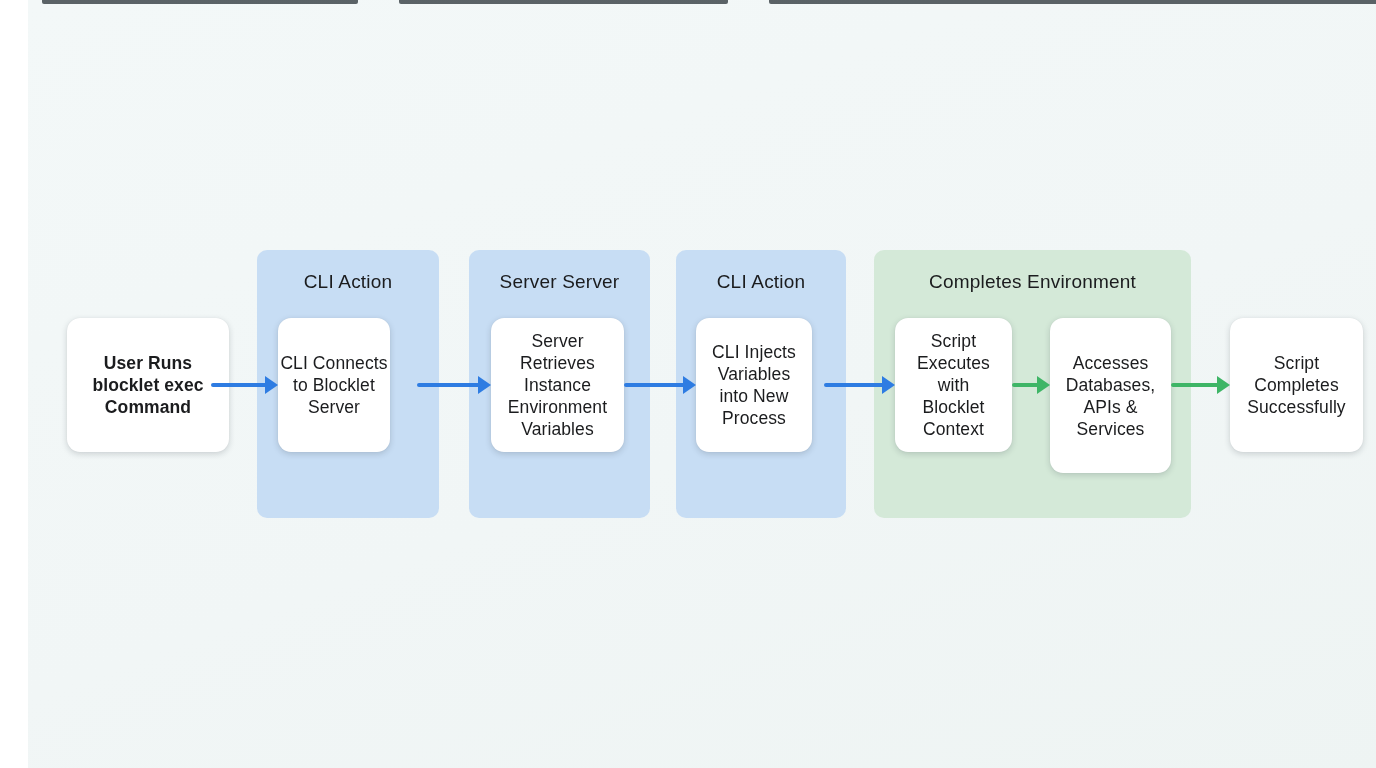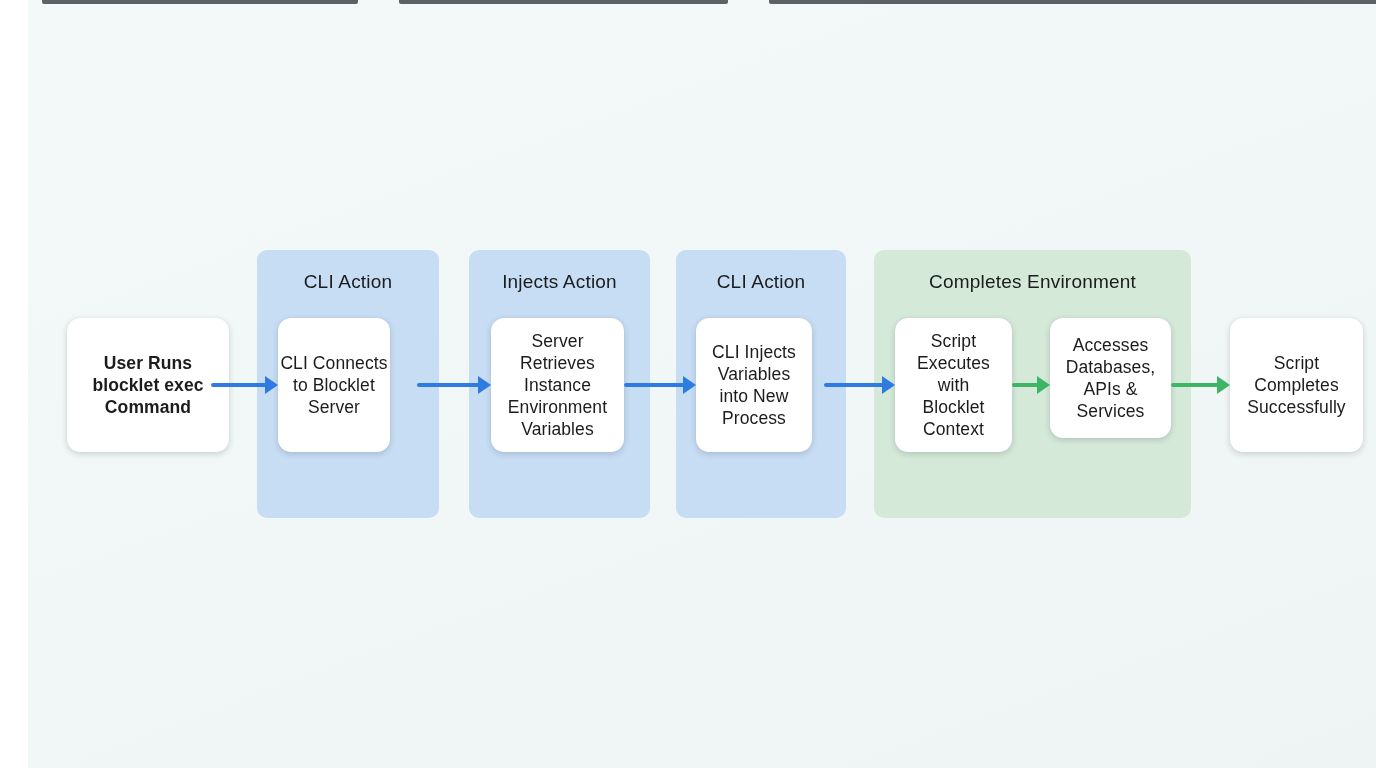--- a/index.html
+++ b/index.html
@@ -92,21 +92,21 @@
 
   <div class="top-artifact" style="left:14px; width:316px;"></div>
   <div class="top-artifact" style="left:371px; width:329px;"></div>
   <div class="top-artifact" style="left:741px; width:629px;"></div>
 
   <div class="group group-blue" style="left:229px; top:250px; width:182px; height:268px;">
     <div class="group-title">CLI Action</div>
   </div>
 
   <div class="group group-blue" style="left:441px; top:250px; width:181px; height:268px;">
-    <div class="group-title">Injects Action</div>
+    <div class="group-title">Server Server</div>
   </div>
 
   <div class="group group-blue" style="left:648px; top:250px; width:170px; height:268px;">
     <div class="group-title">CLI Action</div>
   </div>
 
   <div class="group group-green" style="left:846px; top:250px; width:317px; height:268px;">
     <div class="group-title">Completes Environment</div>
   </div>
 
@@ -138,21 +138,21 @@
   </div>
 
   <div class="node" style="left:867px; top:318px; width:117px; height:134px;">
     <span class="node-label">Script
 Executes
 with
 Blocklet
 Context</span>
   </div>
 
-  <div class="node" style="left:1022px; top:318px; width:121px; height:120px;">
+  <div class="node" style="left:1022px; top:318px; width:121px; height:155px;">
     <span class="node-label">Accesses
 Databases,
 APIs &amp;
 Services</span>
   </div>
 
   <div class="node" style="left:1202px; top:318px; width:133px; height:134px;">
     <span class="node-label">Script
 Completes
 Successfully</span>

